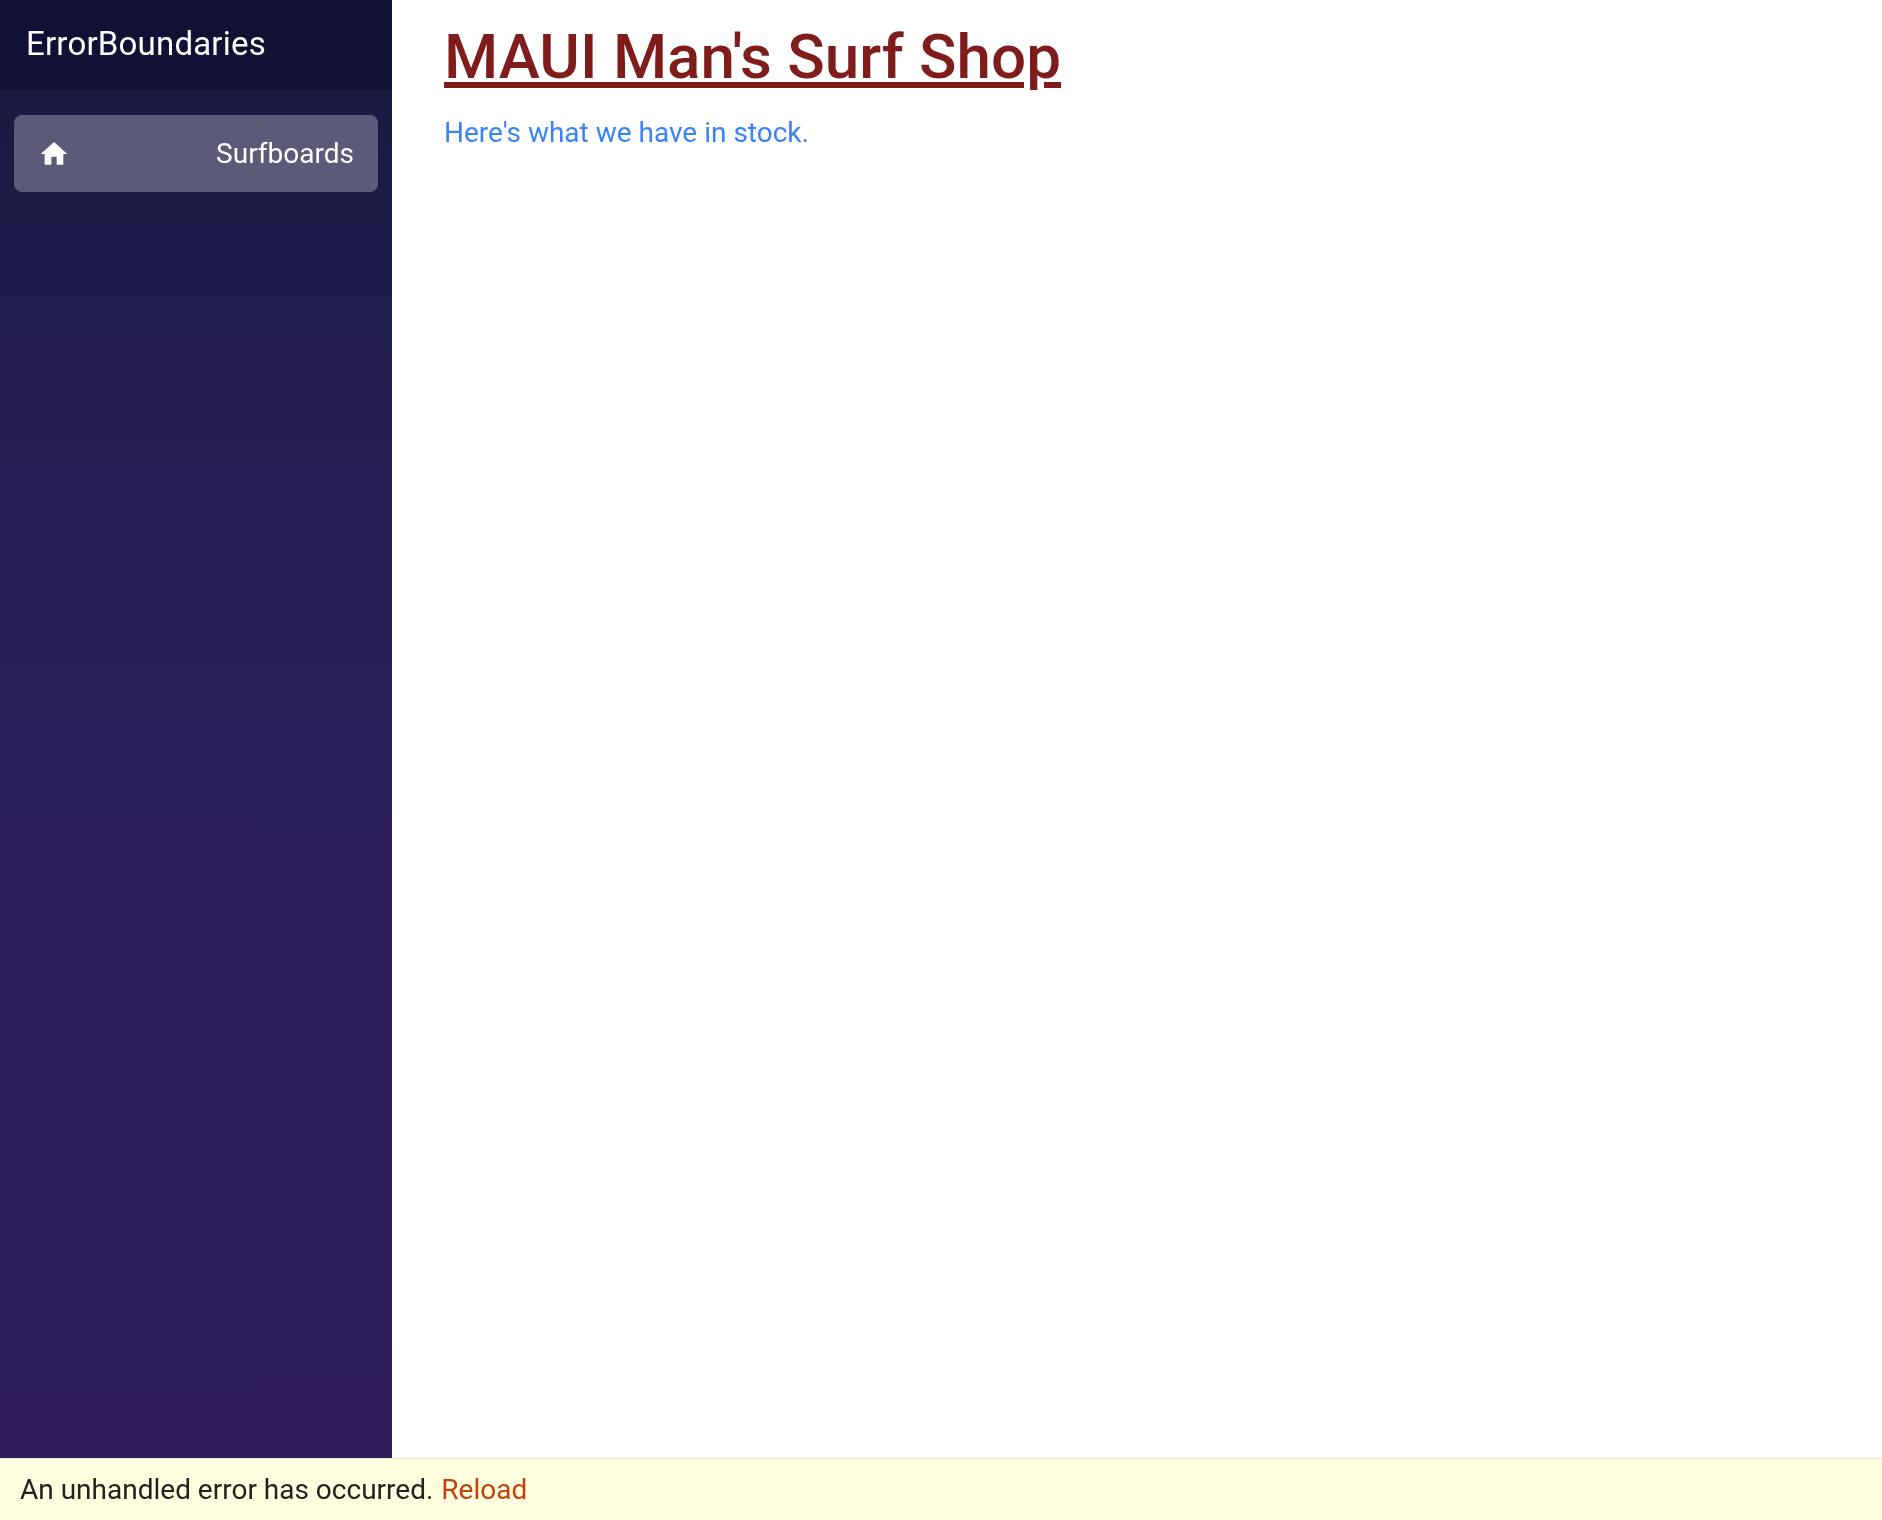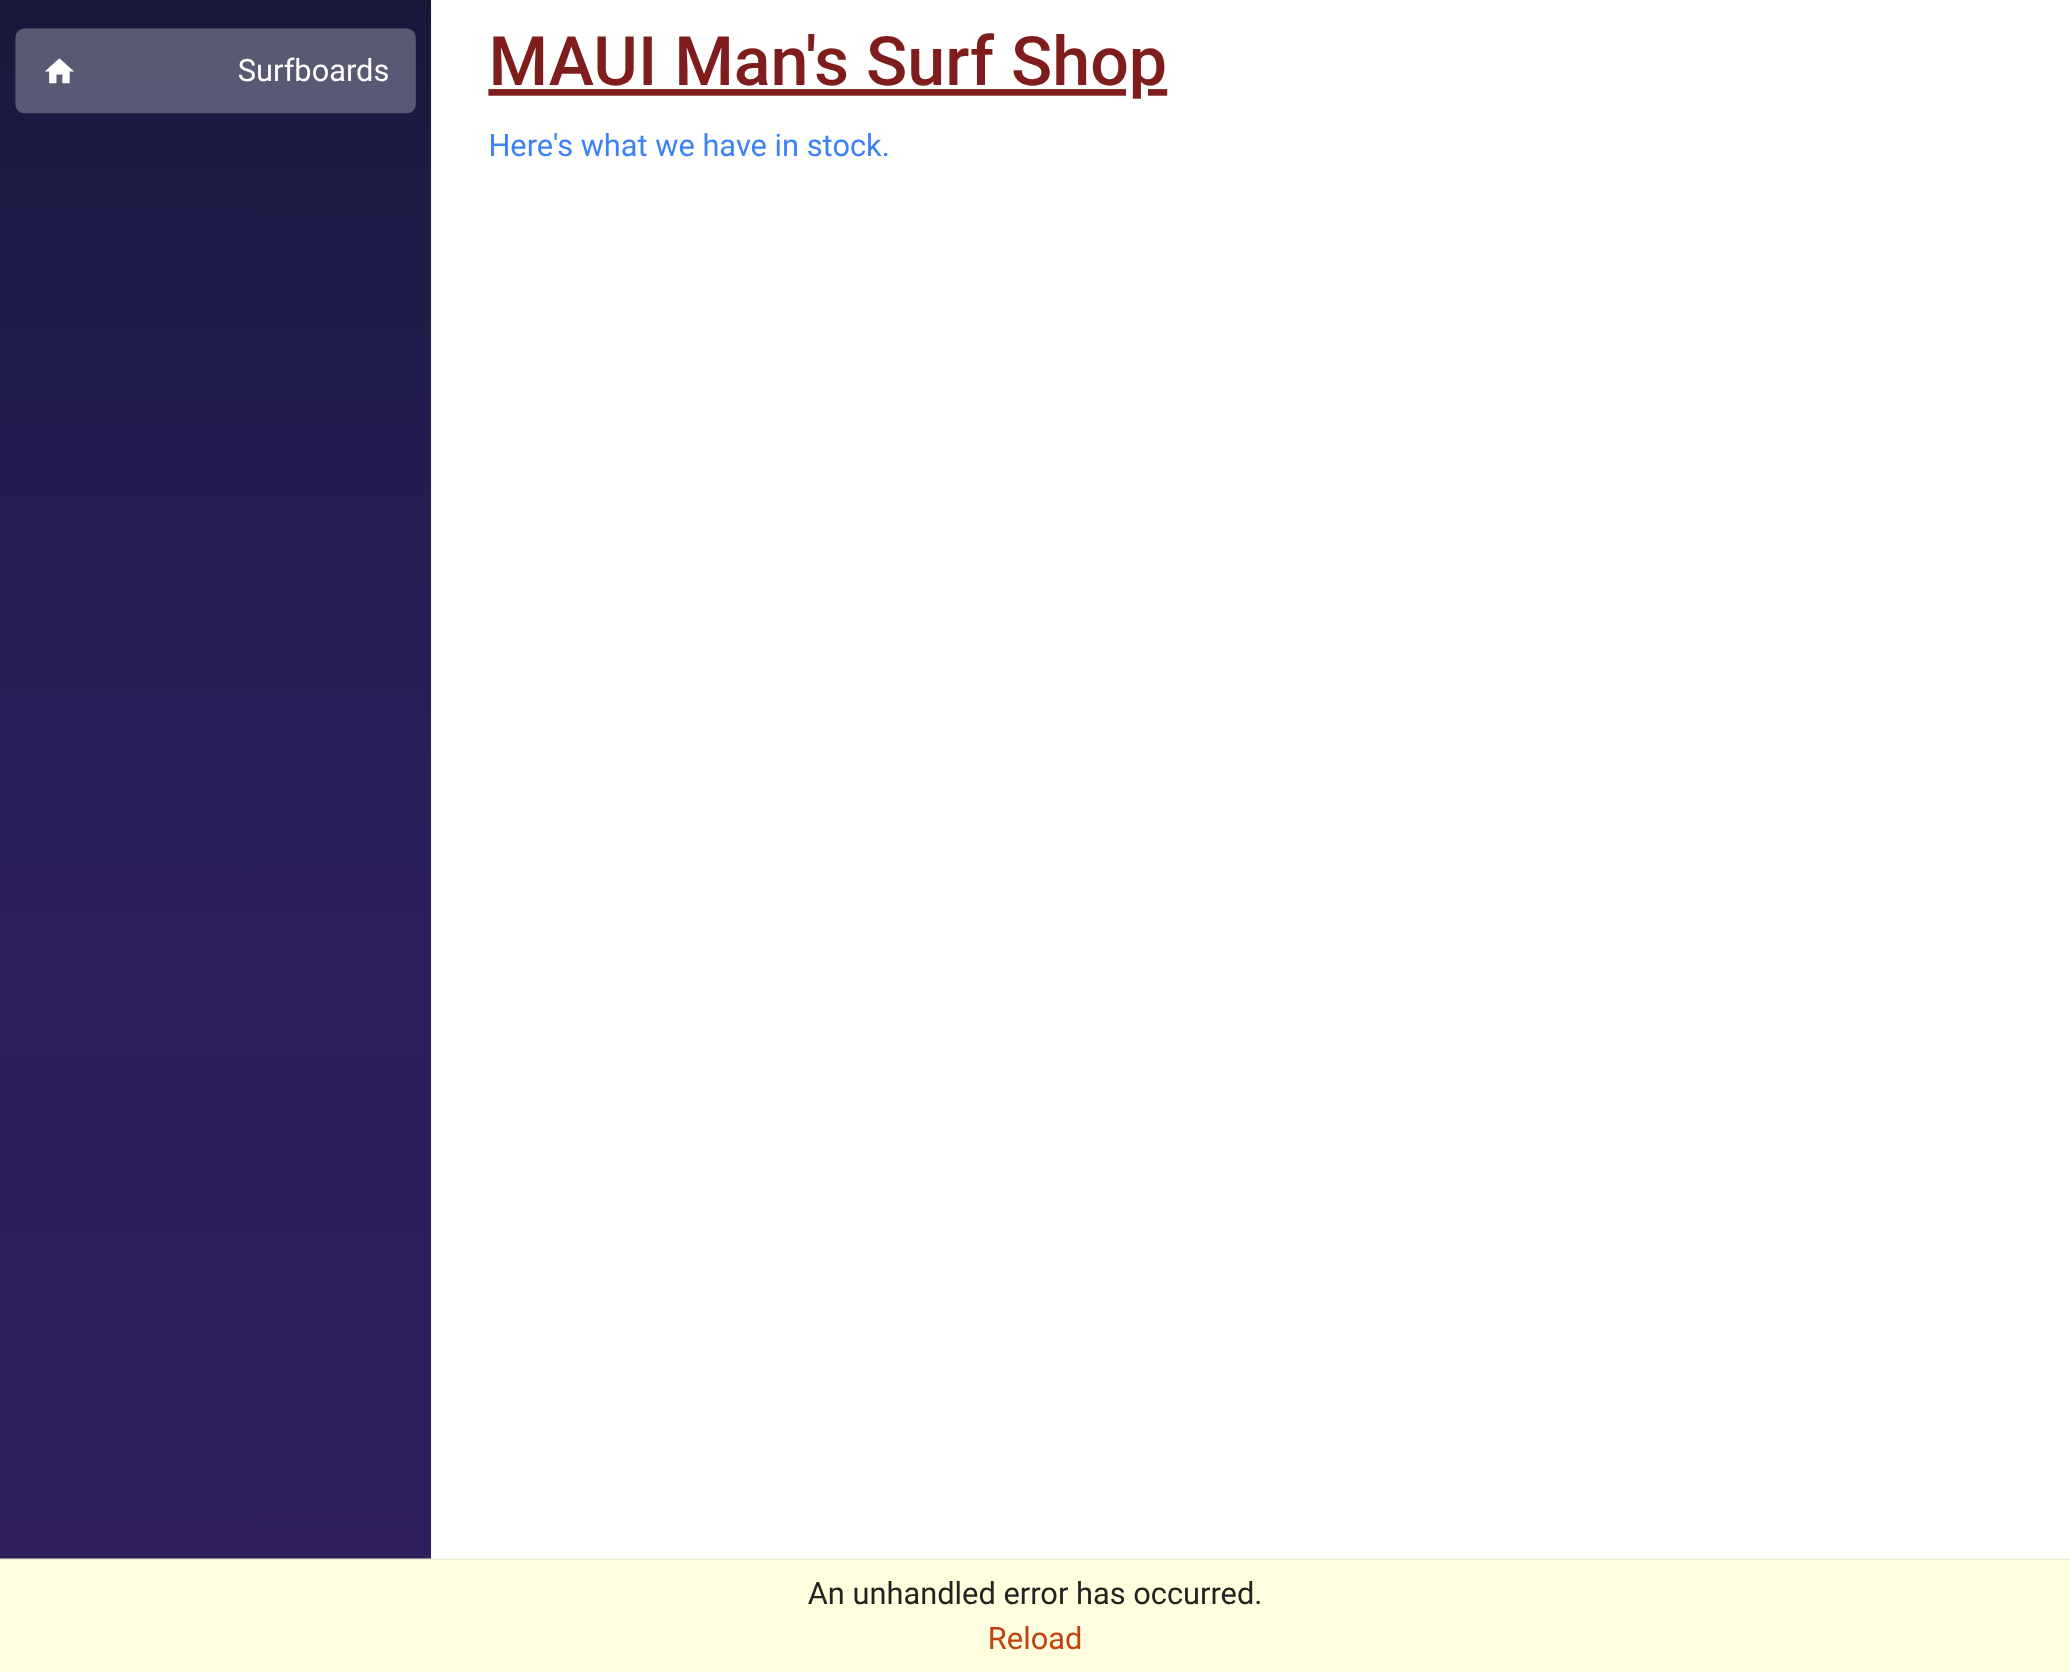--- a/index.html
+++ b/index.html
@@ -99,34 +99,36 @@
       right: 0;
       bottom: 0;
       background: #ffffe0;
       border-top: 1px solid #e6e6cc;
       padding: 14px 20px 14px 20px;
       font-size: 28px;
       color: #222222;
       display: flex;
       align-items: center;
       gap: 8px;
-      flex-direction: column;
     }
     .error-bar .reload-link {
       color: #c2410c;
       text-decoration: none;
       cursor: pointer;
     }
   </style>
 </head>
 <body>
 
 <div class="app">
 
   <aside class="sidebar">
+    <div class="sidebar-header">
+      <div class="sidebar-title">ErrorBoundaries</div>
+    </div>
     <nav class="nav">
 
       <div class="nav-item active">
         <span class="icon">
           <svg viewBox="0 0 24 24">
               <path d="M10 20v-6h4v6h5v-8h3L12 3 2 12h3v8z"></path>
             </svg>
         </span>
         <span>Surfboards</span>
       </div>

